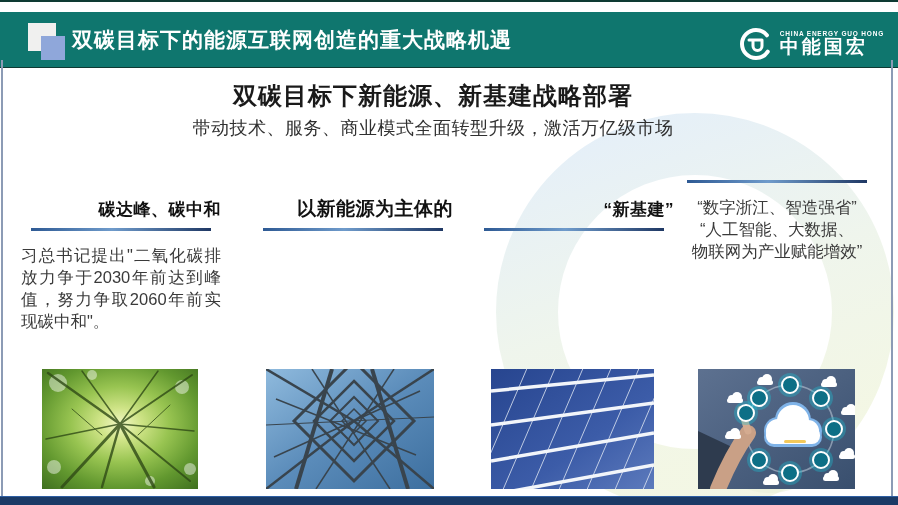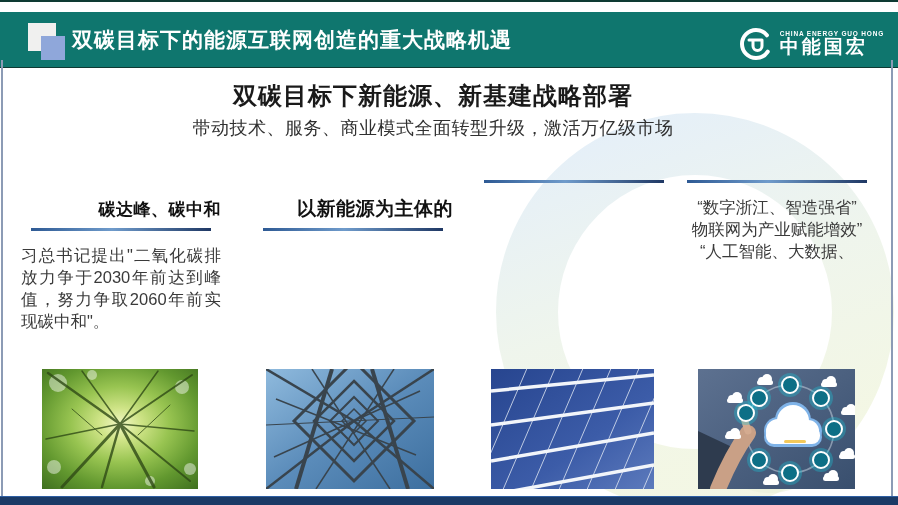--- a/index.html
+++ b/index.html
@@ -192,20 +192,24 @@
           <line x1="8" y1="88" x2="154" y2="22" stroke-width="1.5"></line>
           <line x1="46" y1="0" x2="124" y2="120" stroke-width="1.5"></line>
           <line x1="128" y1="0" x2="50" y2="120" stroke-width="1.5"></line>
           <line x1="0" y1="56" x2="168" y2="48" stroke-width="1"></line>
         </g>
       </svg>
     </div>
   </div>
 
   <div class="col col-3">
+    <h3>
+      <span>“新基建”</span>
+
+    </h3>
     <div class="rule"></div>
     <div class="photo">
       <svg width="163" height="120" viewBox="0 0 163 120">
         <defs>
           <linearGradient id="pv" x1="0" y1="0" x2="1" y2="1">
             <stop offset="0" stop-color="#27458f"></stop>
             <stop offset="0.6" stop-color="#3c5ca8"></stop>
             <stop offset="1" stop-color="#5c7abc"></stop>
           </linearGradient>
         </defs>
@@ -226,22 +230,22 @@
           <line x1="0" y1="126" x2="163" y2="96"></line>
         </g>
       </svg>
     </div>
   </div>
 
   <div class="col col-4">
     <div class="rule"></div>
     <p class="body">
       <span>“数字浙江、智造强省”</span>
+      <span>“人工智能、大数据、</span>
       <span>物联网为产业赋能增效”</span>
-      <span>“人工智能、大数据、</span>
     </p>
     <div class="photo">
       <svg width="157" height="120" viewBox="0 0 157 120">
         <defs>
           <linearGradient id="cb" x1="0" y1="0" x2="1" y2="1">
             <stop offset="0" stop-color="#5d7190"></stop>
             <stop offset="1" stop-color="#394f6e"></stop>
           </linearGradient>
           <g id="mc">
             <circle cx="0" cy="0" r="4" fill="#ffffff"></circle>

